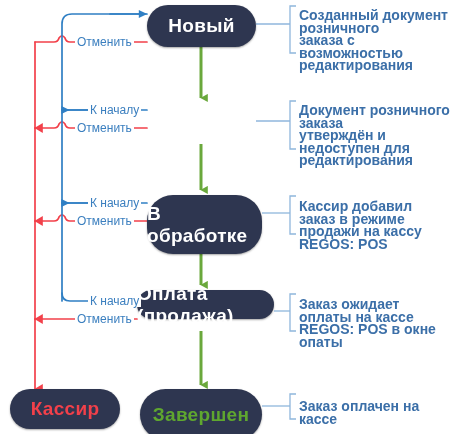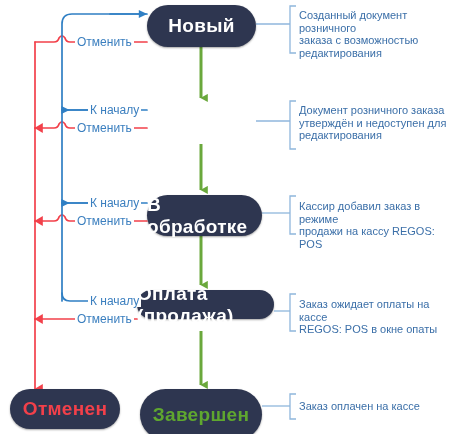--- a/index.html
+++ b/index.html
@@ -47,24 +47,25 @@
     background: #ffffff;
     padding: 0 2px;
     white-space: nowrap;
     line-height: 12px;
   }
   .edge-label.blue { color: #3b7fbf; }
   .edge-label.red  { color: #3b7fbf; }
 
   .desc {
     position: absolute;
-    font-size: 11px;
+    font-size: 14px;
     line-height: 12.5px;
     color: #3b6fa8;
     white-space: pre-line;
+    font-weight: bold;
   }
 </style>
 </head>
 <body>
 
 <div id="stage">
 
   <svg id="wires" viewBox="0 0 457 434" xmlns="http://www.w3.org/2000/svg">
     <defs>
       <marker id="ahGreen" markerWidth="9" markerHeight="9" refX="4.5" refY="7.6" orient="auto" markerUnits="userSpaceOnUse">
@@ -125,30 +126,30 @@
       <path d="M296,294 L290,294 L290,331 L296,331"></path>
       <path d="M296,394 L290,394 L290,419 L296,419"></path>
     </g>
   </svg>
 
   <div class="node" style="left:147px; top:5px; width:109px; height:42px;">
     <span>Новый</span>
   </div>
 
 
-  <div class="node" style="left:147px; top:195px; width:115px; height:41px;">
+  <div class="node" style="left:147px; top:195px; width:115px; height:59px;">
     <span>В обработке</span>
   </div>
 
   <div class="node" style="left:137px; top:290px; width:137px; height:29px;">
     <span>Оплата (продажа)</span>
   </div>
 
   <div class="node cancelled" style="left:10px; top:389px; width:110px; height:40px;">
-    <span>Отменен</span>
+    <span>Кассир</span>
   </div>
 
   <div class="node completed" style="left:140px; top:389px; width:122px; height:51px;">
     <span>Завершен</span>
   </div>
 
   <div class="edge-label red" style="left:75px; top:36px;">Отменить</div>
   <div class="edge-label red" style="left:75px; top:122px;">Отменить</div>
   <div class="edge-label red" style="left:75px; top:215px;">Отменить</div>
   <div class="edge-label red" style="left:75px; top:313px;">Отменить</div>

